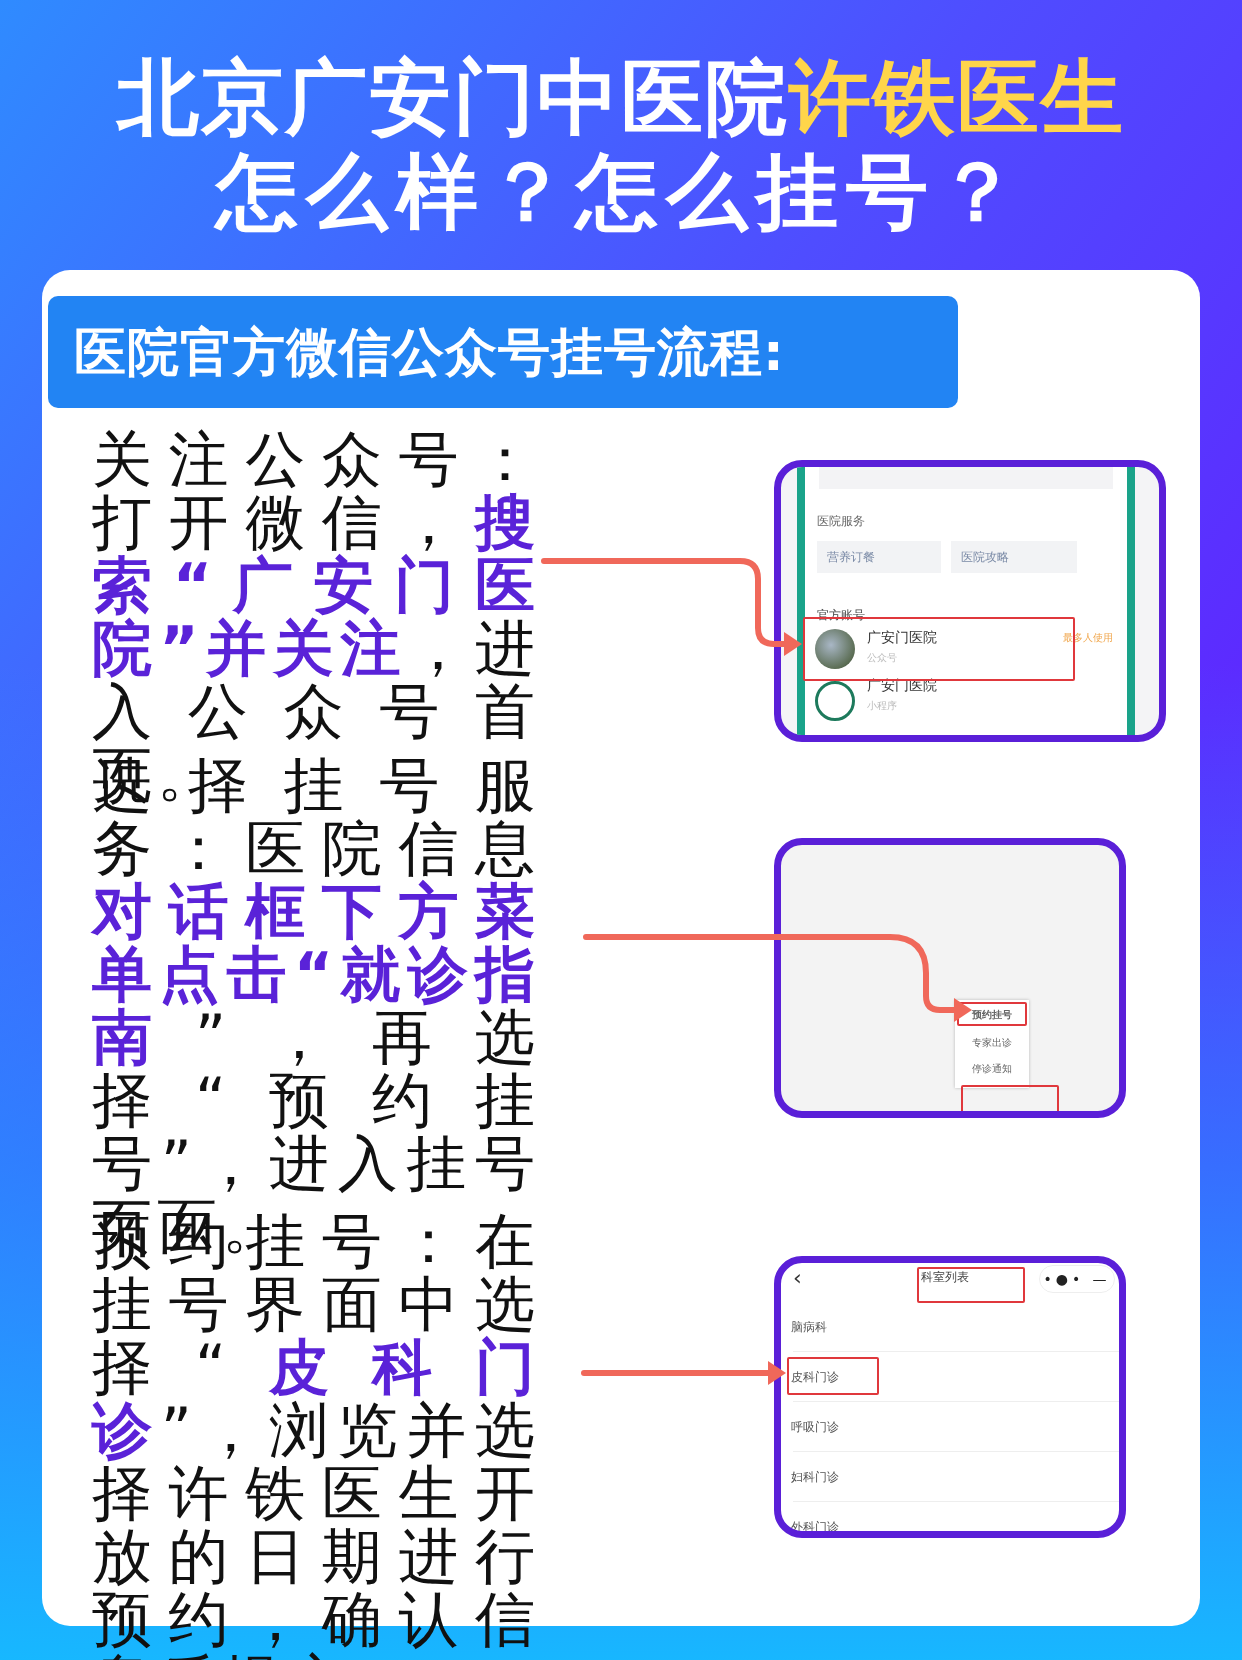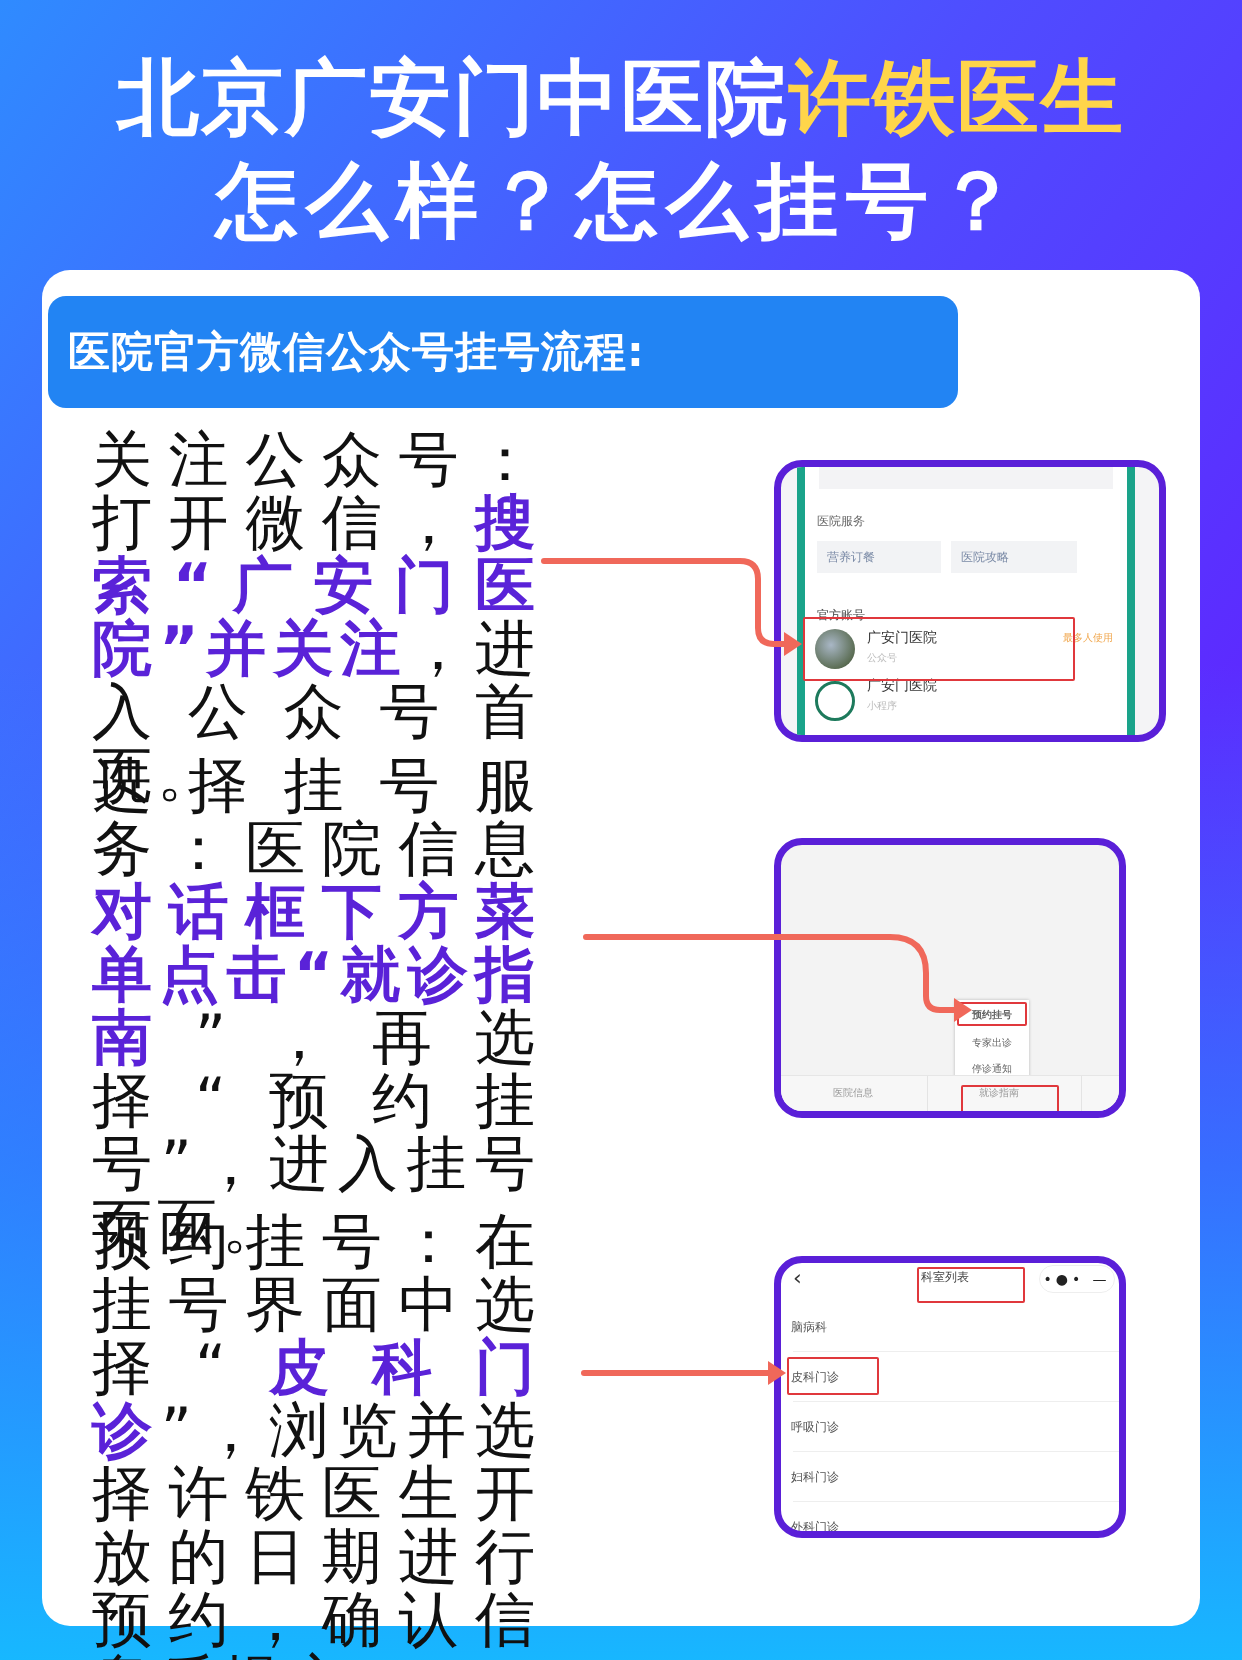--- a/index.html
+++ b/index.html
@@ -16,32 +16,32 @@
   .bg-overlay2 {
     position: absolute; inset: 0;
     background: linear-gradient(to top, rgba(20,190,255,0.95) 0%, rgba(20,170,255,0.5) 30%, rgba(0,0,0,0) 60%);
   }
   .title {
     position: absolute; left: 0; width: 1242px; text-align: center;
     color: #fff; font-weight: bold; font-family: "DejaVu Sans", sans-serif;
     letter-spacing: 2px;
   }
   .title-line1 { top: 48px; font-size: 82px; line-height: 100px; }
-  .title-line2 { top: 151px; font-size: 82px; line-height: 100px; letter-spacing: 8px; }
+  .title-line2 { top: 142px; font-size: 82px; line-height: 100px; letter-spacing: 8px; }
   .hl-yellow { color: #ffd54a; }
 
   .card {
     position: absolute; left: 42px; top: 270px; width: 1158px; height: 1356px;
     background: #fff; border-radius: 28px;
   }
   .section-pill {
     position: absolute; left: 48px; top: 296px; width: 910px; height: 112px;
-    background: #2284f3; border-radius: 18px;
-    color: #fff; font-weight: bold; font-size: 42px; line-height: 112px;
-    padding-left: 20px; letter-spacing: 1px;
+    background: #2284f3; border-radius: 10px;
+    color: #fff; font-weight: bold; font-size: 52px; line-height: 112px;
+    padding-left: 26px; letter-spacing: 1px;
   }
 
   .step-text {
     position: absolute; left: 92px; width: 448px;
     font-size: 60px; line-height: 63px; color: #111;
     text-align: justify; text-align-last: left; letter-spacing: 5px;
   }
   .step-text .em { color: #5a22d8; font-weight: bold; }
   .step1 { top: 428px; }
   .step2 { top: 754px; }
@@ -137,26 +137,20 @@
   <div class="redbox" style="left:22px; top:150px; width:272px; height:64px;"></div>
 </div>
 
 <div class="shot shot2">
   <div class="s2-popup">
     <div class="s2-item" style="top:8px;font-weight:bold;">预约挂号</div>
     <div class="s2-item" style="top:36px;">专家出诊</div>
     <div class="s2-item" style="top:62px;">停诊通知</div>
   </div>
   <div class="redbox" style="left:176px; top:157px; width:70px; height:24px;"></div>
-  <div class="s2-bottombar">
-    <div class="s2-tab" style="left:52px;">医院信息</div>
-    <div class="s2-divider" style="left:146px;"></div>
-    <div class="s2-tab" style="left:198px;">就诊指南</div>
-    <div class="s2-divider" style="left:300px;"></div>
-  </div>
   <div class="redbox" style="left:180px; top:240px; width:98px; height:40px;"></div>
 </div>
 
 <div class="shot shot3">
   <div class="s3-header">
     <div class="s3-back">‹</div>
     <div class="s3-title">科室列表</div>
     <div class="s3-capsule">•●• —</div>
   </div>
   <div class="redbox" style="left:136px; top:4px; width:108px; height:36px;"></div>

